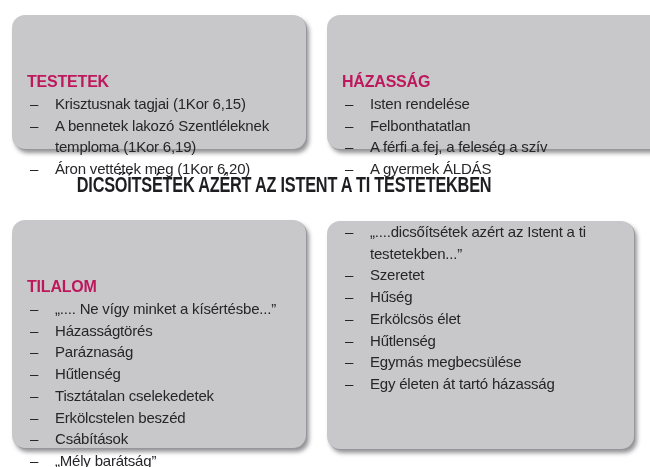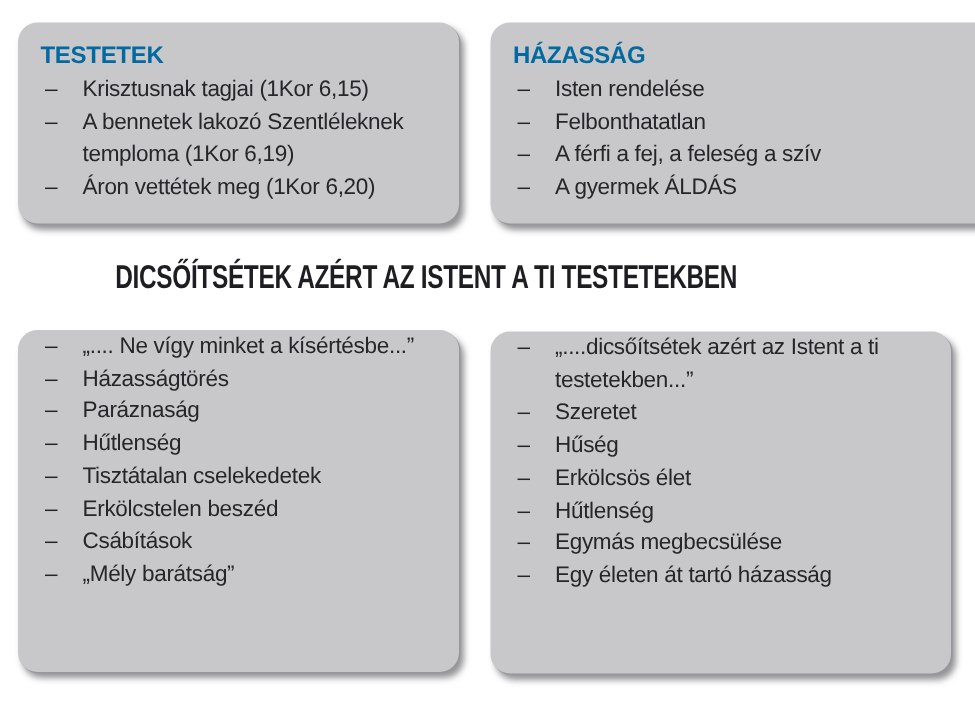--- a/index.html
+++ b/index.html
@@ -20,22 +20,23 @@
     background: #c8c8ca;
     border-radius: 13px;
     box-shadow: 1px 1px 0 #97979b, 3px 4px 4px rgba(90,90,95,0.65);
     box-sizing: border-box;
   }
   .panel-heading {
     font-weight: bold;
     font-size: 16px;
     line-height: 21px;
     letter-spacing: -0.2px;
-    color: #0369a1;
+    color: #be185d;
     padding: 12px 12px 1px 15px;
+    margin-top: 44px;
   }
   ul.item-list {
     list-style: none;
     margin: 0;
     padding: 0 6px 0 18px;
   }
   ul.item-list li {
     display: flex;
     font-size: 15px;
     line-height: 21.7px;
@@ -114,20 +115,21 @@
         <span class="txt">A gyermek ÁLDÁS</span>
       </li>
     </ul>
 </div>
 
 <div class="title-bar">
   <span class="title-inner">DICSŐÍTSÉTEK AZÉRT AZ ISTENT A TI TESTETEKBEN</span>
 </div>
 
 <div class="panel" id="panel-tilalom">
+  <div class="panel-heading">TILALOM</div>
   <ul class="item-list">
       <li>
         <span class="dash">–</span>
         <span class="txt">„.... Ne vígy minket a kísértésbe...”</span>
       </li>
       <li>
         <span class="dash">–</span>
         <span class="txt">Házasságtörés</span>
       </li>
       <li>

